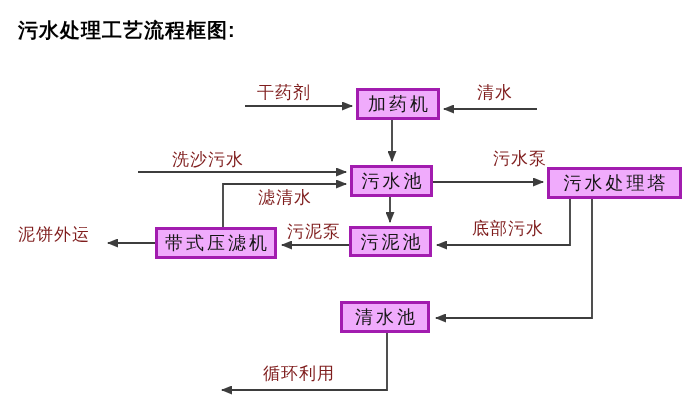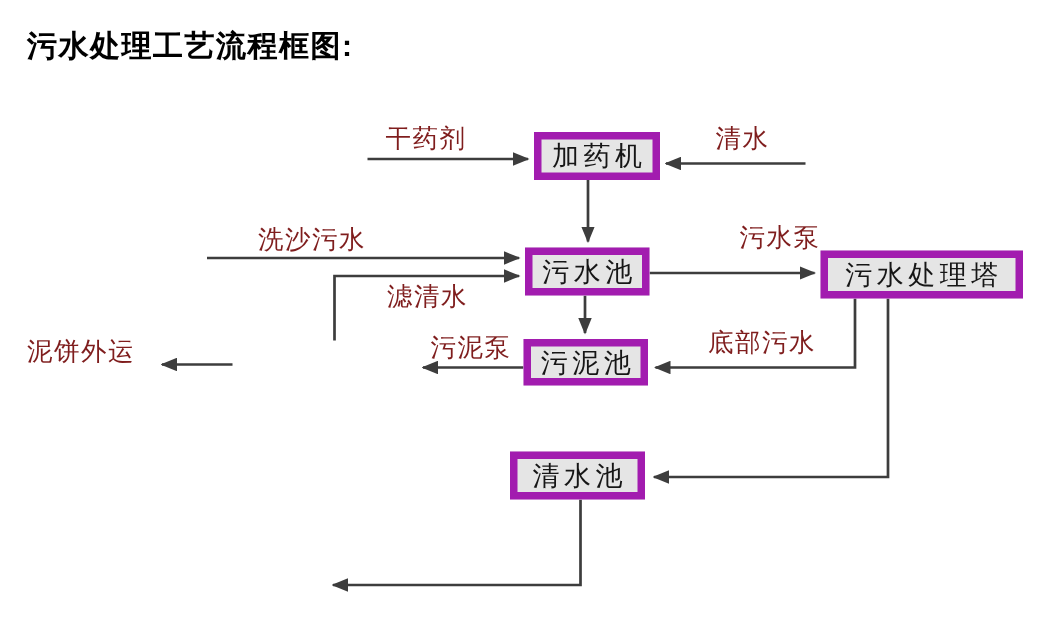--- a/index.html
+++ b/index.html
@@ -30,22 +30,22 @@
   .edges-svg {
     position: absolute;
     left: 0;
     top: 0;
     width: 700px;
     height: 420px;
   }
   .node {
     position: absolute;
     box-sizing: border-box;
-    border: 5px solid #a21caf;
-    background: #e5e5e5;
+    border: 3px solid #a21caf;
+    background: #f0abfc;
     display: flex;
     align-items: center;
     justify-content: center;
     font-size: 18px;
     color: #161616;
     letter-spacing: 3px;
     text-indent: 3px;
     white-space: nowrap;
   }
   .flow-label {
@@ -84,24 +84,26 @@
       <line x1="155" y1="243" x2="108" y2="243" marker-end="url(#arrow)"></line>
       <polyline points="592,199 592,318 436,318" marker-end="url(#arrow)"></polyline>
       <polyline points="387,333 387,390 222,390" marker-end="url(#arrow)"></polyline>
     </g>
   </svg>
 
   <div class="node" style="left:356px; top:88px; width:84px; height:32px;">加药机</div>
   <div class="node" style="left:350px; top:165px; width:83px; height:32px;">污水池</div>
   <div class="node" style="left:547px; top:167px; width:135px; height:32px;">污水处理塔</div>
   <div class="node" style="left:349px; top:226px; width:83px; height:31px;">污泥池</div>
+  <div class="node" style="left:155px; top:227px; width:122px; height:32px;">带式压滤机</div>
   <div class="node" style="left:340px; top:301px; width:90px; height:32px;">清水池</div>
 
   <span class="flow-label" style="left:257px; top:84px;">干药剂</span>
   <span class="flow-label" style="left:477px; top:84px;">清水</span>
   <span class="flow-label" style="left:172px; top:151px;">洗沙污水</span>
   <span class="flow-label" style="left:449px; top:150px;margin-left:44px;">污水泵</span>
   <span class="flow-label" style="left:258px; top:189px;">滤清水</span>
   <span class="flow-label" style="left:18px; top:226px;">泥饼外运</span>
   <span class="flow-label" style="left:287px; top:223px;">污泥泵</span>
   <span class="flow-label" style="left:472px; top:220px;text-align:right;">底部污水</span>
+  <span class="flow-label" style="left:263px; top:365px;">循环利用</span>
 
 </div>
 
 </body></html>

